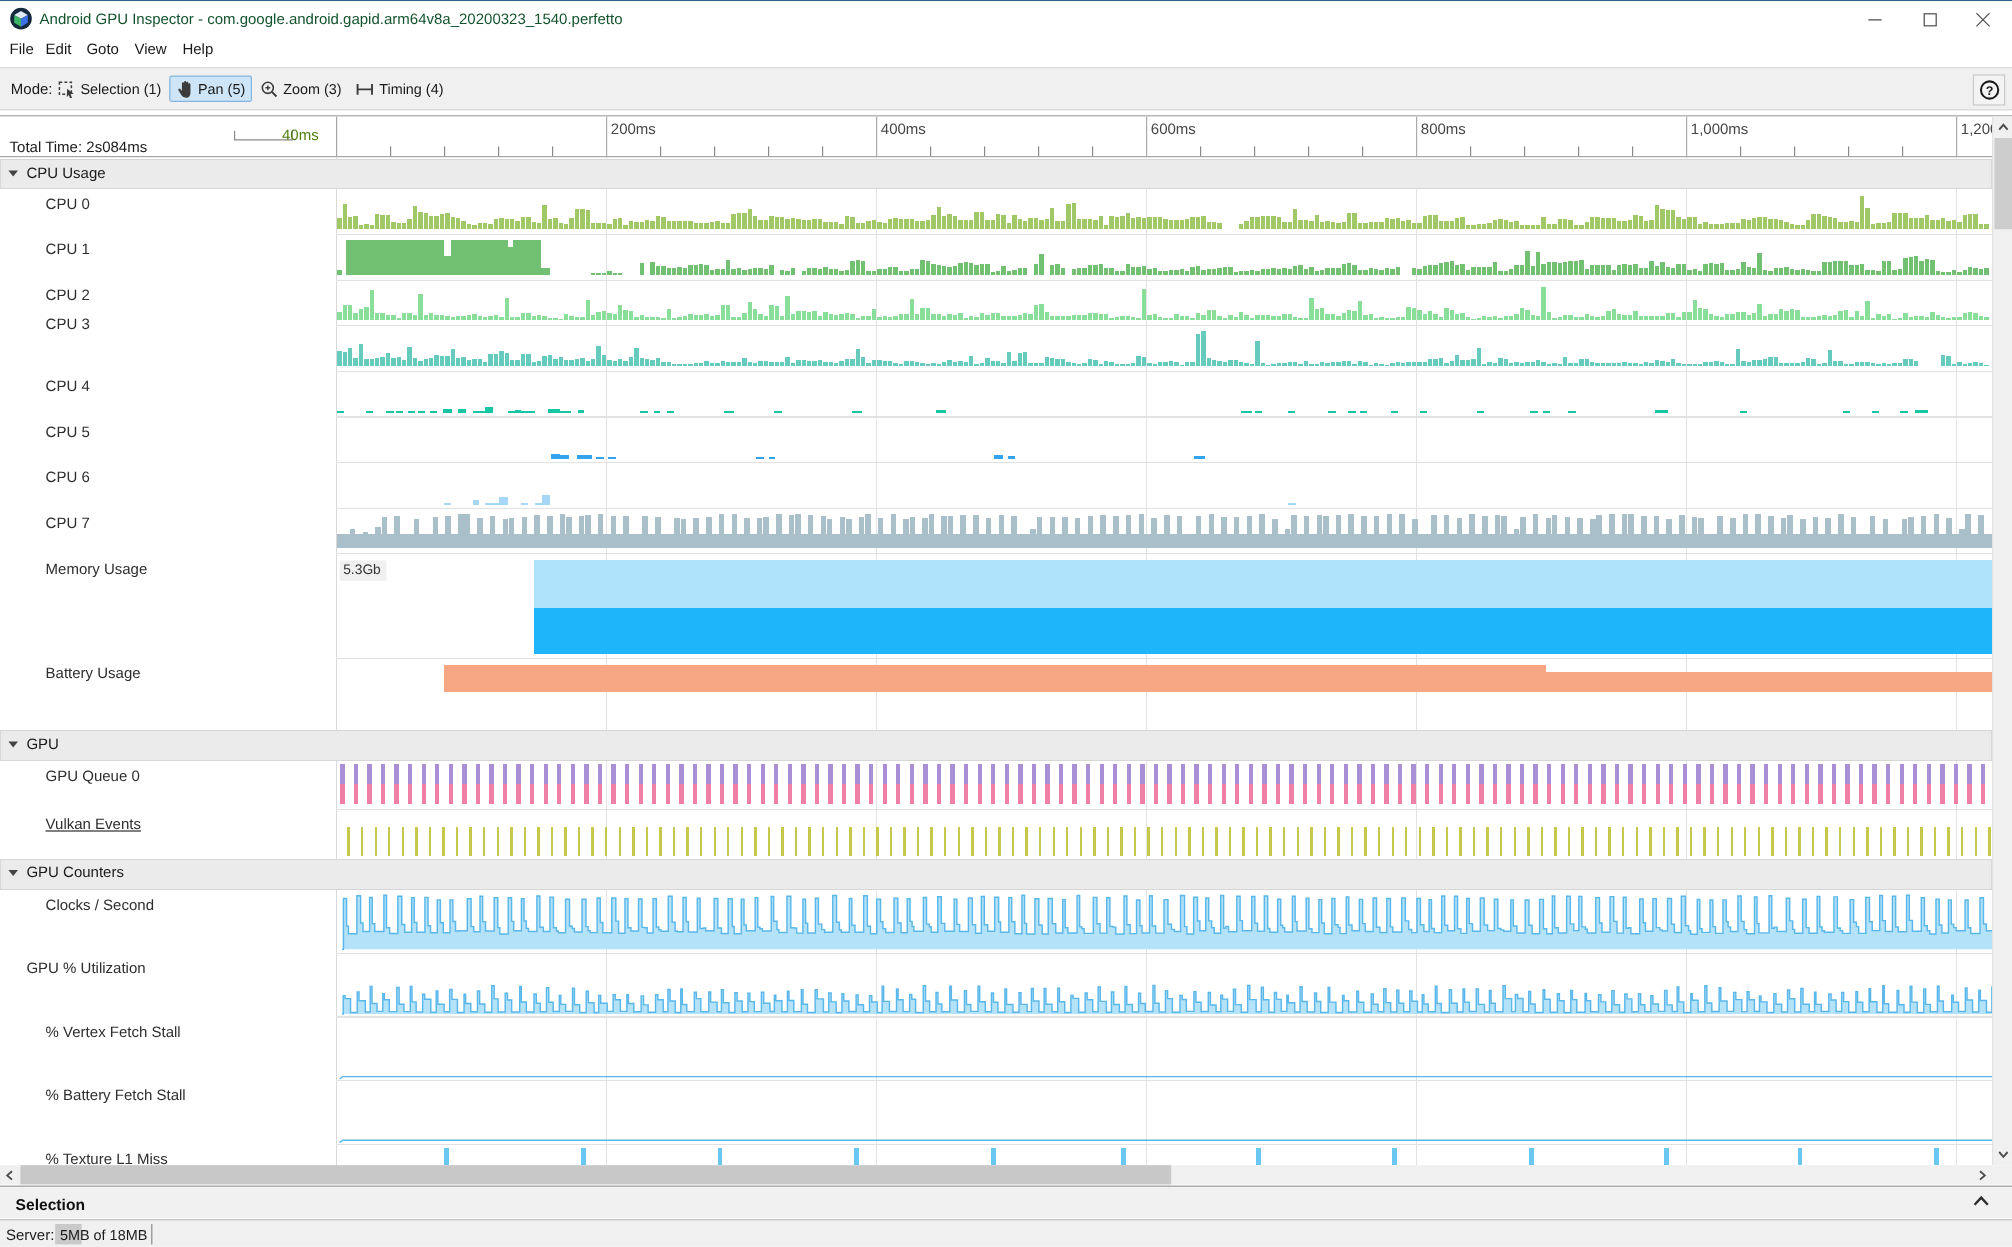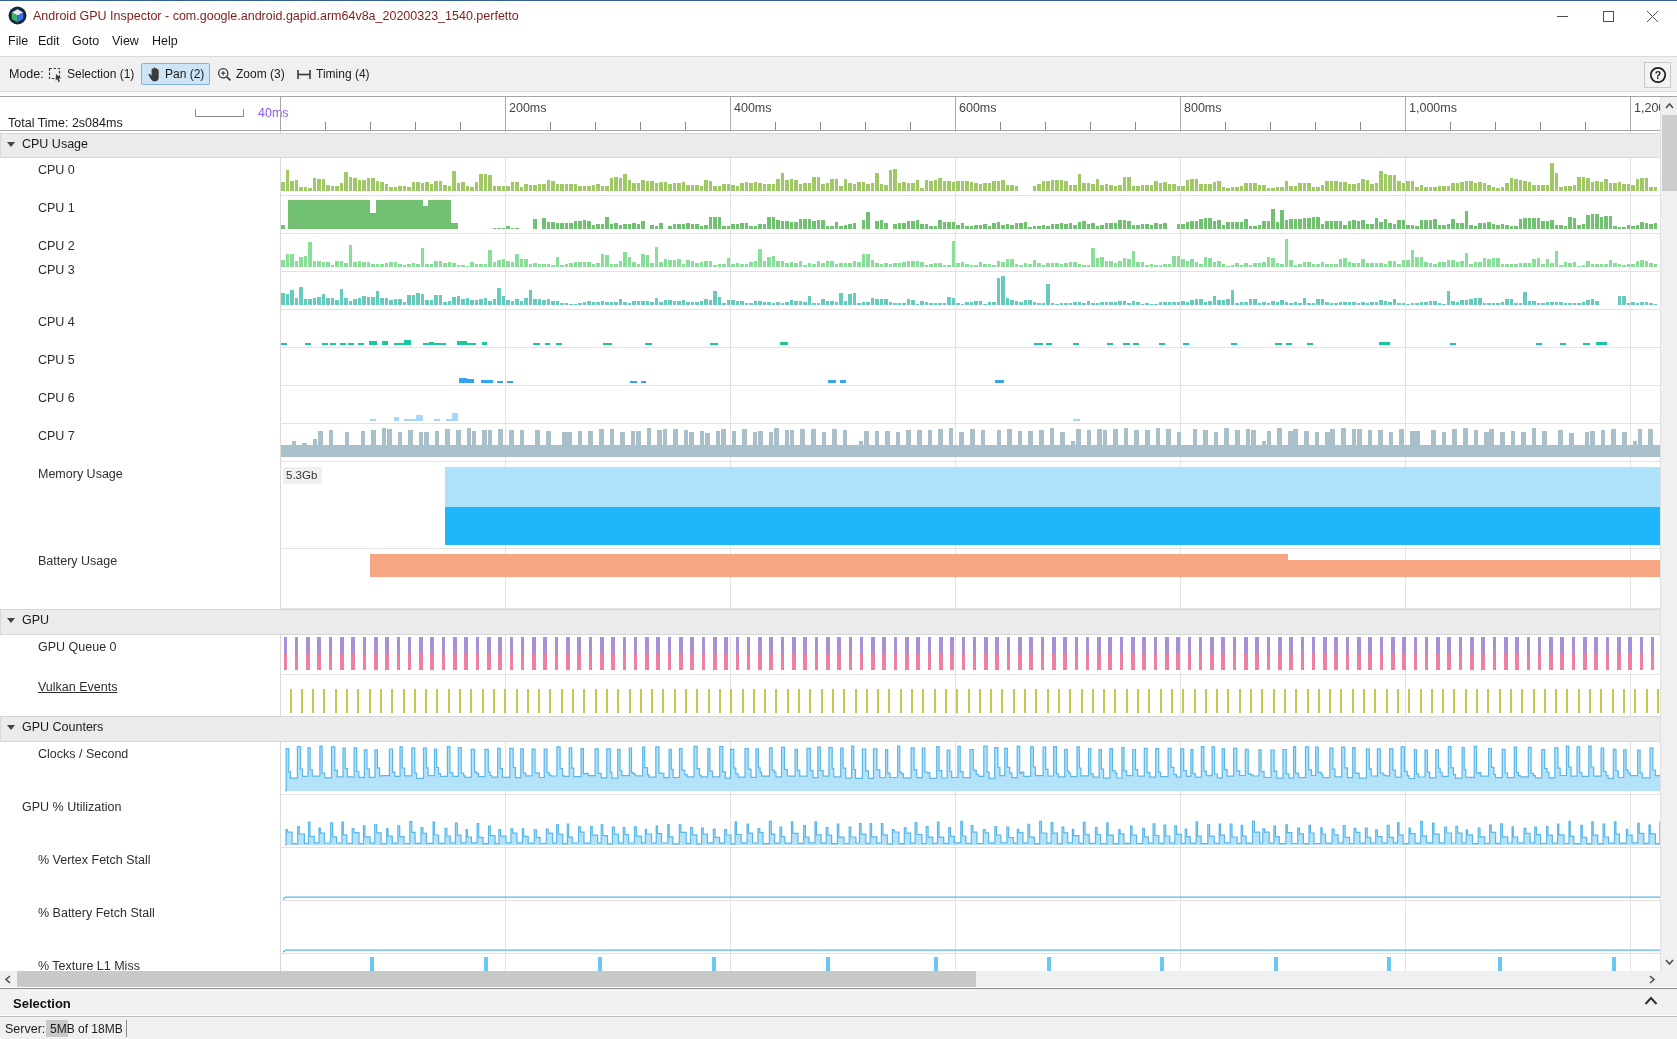--- a/index.html
+++ b/index.html
@@ -2,37 +2,37 @@
 <html><head>
 <meta charset="utf-8">
 <style>
   html,body{margin:0;padding:0;}
   body{width:1677px;height:1039px;overflow:hidden;position:relative;background:#fff;
        font-family:"Liberation Sans","DejaVu Sans",sans-serif;
        -webkit-font-smoothing:antialiased;}
   .abs{position:absolute;}
   #accent-line{left:0;top:0;width:1677px;height:1px;background:#33618d;}
   #titlebar{left:0;top:1px;width:1677px;height:29px;background:#fff;}
-  #app-title{left:33px;top:8px;font-size:12.5px;color:#7f1d1d;white-space:nowrap;}
+  #app-title{left:33px;top:8px;font-size:12.5px;color:#14532d;white-space:nowrap;}
   .winbtn{top:0;width:45px;height:30px;display:flex;align-items:center;justify-content:center;}
   #menubar{left:0;top:30px;width:1677px;height:24px;background:#fff;}
   .menu-item{position:absolute;top:4px;font-size:12.5px;color:#191919;}
   #toolbar{left:0;top:56px;width:1677px;height:36px;background:#f0f0f0;
            border-top:1px solid #d9d9d9;border-bottom:1px solid #d9d9d9;box-sizing:border-box;}
   #mode-label{left:9px;top:10px;font-size:12.5px;color:#1a1a1a;}
   .tbtn{position:absolute;top:6px;height:22px;display:flex;align-items:center;gap:4px;
         padding:0 5px;white-space:nowrap;font-size:12px;font-size:12px;color:#1a1a1a;border:1px solid transparent;border-radius:2px;box-sizing:border-box;}
   .tbtn.active{background:#cde5f7;border-color:#84b4dd;}
   #help-btn{position:absolute;right:6px;top:5px;width:27px;height:26px;background:#f3f3f3;
             border:1px solid #c9c9c9;display:flex;align-items:center;justify-content:center;box-sizing:border-box;}
   #ruler{left:0;top:96px;width:1677px;height:35px;background:#fff;
          border-top:1px solid #a6a6a6;border-bottom:1px solid #a6a6a6;box-sizing:border-box;}
   #ruler-clip{position:absolute;left:0;top:0;width:1660px;height:33px;overflow:hidden;}
   #total-time{position:absolute;left:8px;top:19px;font-size:12.5px;color:#1a1a1a;}
-  #scale-text{position:absolute;left:258px;top:9px;font-size:12.5px;color:#8b5cf6;}
+  #scale-text{position:absolute;left:235px;top:9px;font-size:12.5px;color:#4d7c0f;}
   .ruler-label{position:absolute;top:4px;font-size:12.5px;color:#454545;}
   .ruler-major{position:absolute;top:0;width:1px;height:33px;background:#ababab;}
   .ruler-minor{position:absolute;top:25px;width:1px;height:8px;background:#8a8a8a;}
   #ruler-divider{position:absolute;left:280px;top:0;width:1px;height:33px;background:#a6a6a6;}
   #tracks{left:0;top:131px;width:1660px;height:840px;}
   #track-labels{left:0;top:131px;width:1660px;height:840px;pointer-events:none;overflow:hidden;}
   .section-caret{position:absolute;left:7px;top:9px;width:0;height:0;
                  border-left:4.5px solid transparent;border-right:4.5px solid transparent;border-top:5px solid #444;}
   .track-label{position:absolute;left:38px;font-size:12.5px;color:#2e2e2e;white-space:nowrap;}
   #mem-badge{position:absolute;left:283px;background:#f0f0f0;font-size:11.5px;color:#333;
@@ -98,21 +98,21 @@
     <svg width="15" height="15" viewBox="0 0 15 15">
       <rect x="1.5" y="1.5" width="10" height="10" fill="none" stroke="#3c3c3c" stroke-width="1.2" stroke-dasharray="2.4,1.8"></rect>
       <polygon points="8,7 13.4,11.2 10.8,11.6 12,14.4 10.4,14.9 9.3,12.1 7.6,13.8" fill="#3c3c3c"></polygon>
     </svg>
     <span>Selection (1)</span>
   </div>
   <div class="tbtn active" id="btn-pan" style="left: 141px;">
     <svg width="14" height="15" viewBox="0 0 14 15">
       <path fill="#3c3c3c" d="M4.6 7.2 L4.6 2.6 Q4.6 1.5 5.5 1.5 Q6.4 1.5 6.4 2.6 L6.4 6 L6.4 1.6 Q6.4 0.6 7.3 0.6 Q8.2 0.6 8.2 1.6 L8.2 6 L8.2 2.1 Q8.2 1.1 9.1 1.1 Q10 1.1 10 2.1 L10 6.6 L10 3.2 Q10 2.3 10.8 2.3 Q11.7 2.3 11.7 3.2 L11.7 10 Q11.7 14.4 8 14.4 Q5.3 14.4 4.2 12.4 L1.7 8.3 Q1.2 7.4 2 6.9 Q2.7 6.5 3.4 7.3 L4.6 8.9 Z"></path>
     </svg>
-    <span>Pan (2)</span>
+    <span>Pan (5)</span>
   </div>
   <div class="tbtn" id="btn-zoom" style="left: 211px;">
     <svg width="15" height="15" viewBox="0 0 15 15">
       <circle cx="6.2" cy="6.2" r="4.6" fill="none" stroke="#3c3c3c" stroke-width="1.3"></circle>
       <line x1="6.2" y1="4.2" x2="6.2" y2="8.2" stroke="#3c3c3c" stroke-width="1.2"></line>
       <line x1="4.2" y1="6.2" x2="8.2" y2="6.2" stroke="#3c3c3c" stroke-width="1.2"></line>
       <line x1="9.6" y1="9.6" x2="13.4" y2="13.4" stroke="#3c3c3c" stroke-width="1.6"></line>
     </svg>
     <span>Zoom (3)</span>
   </div>

